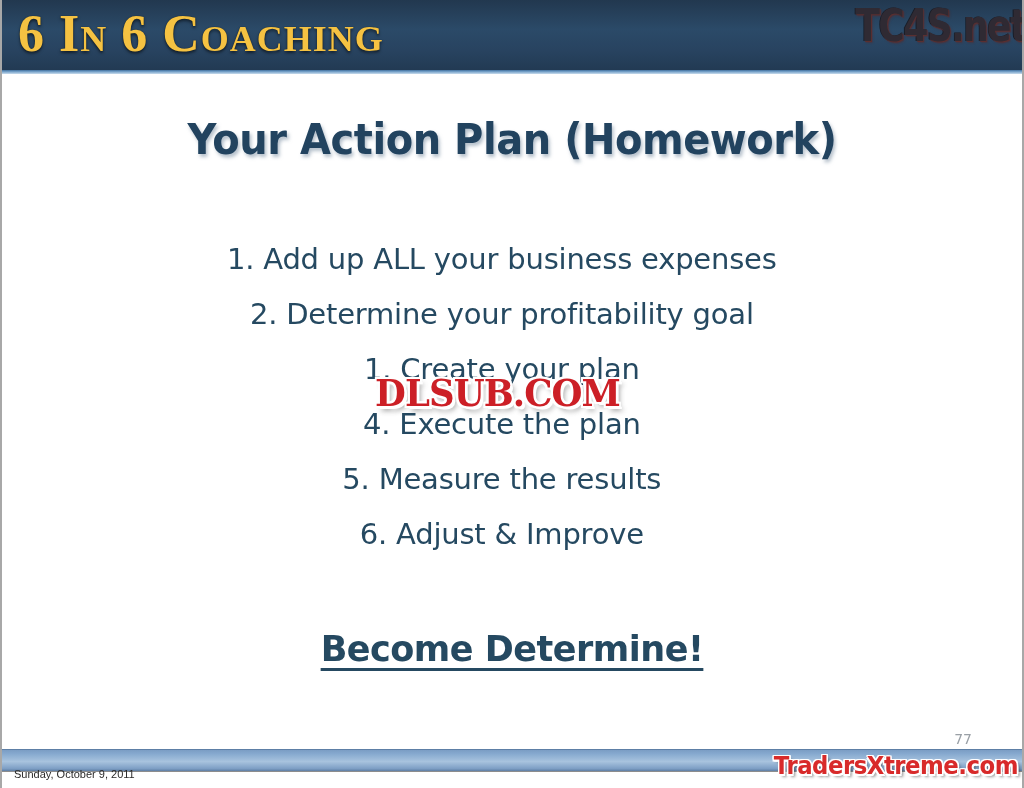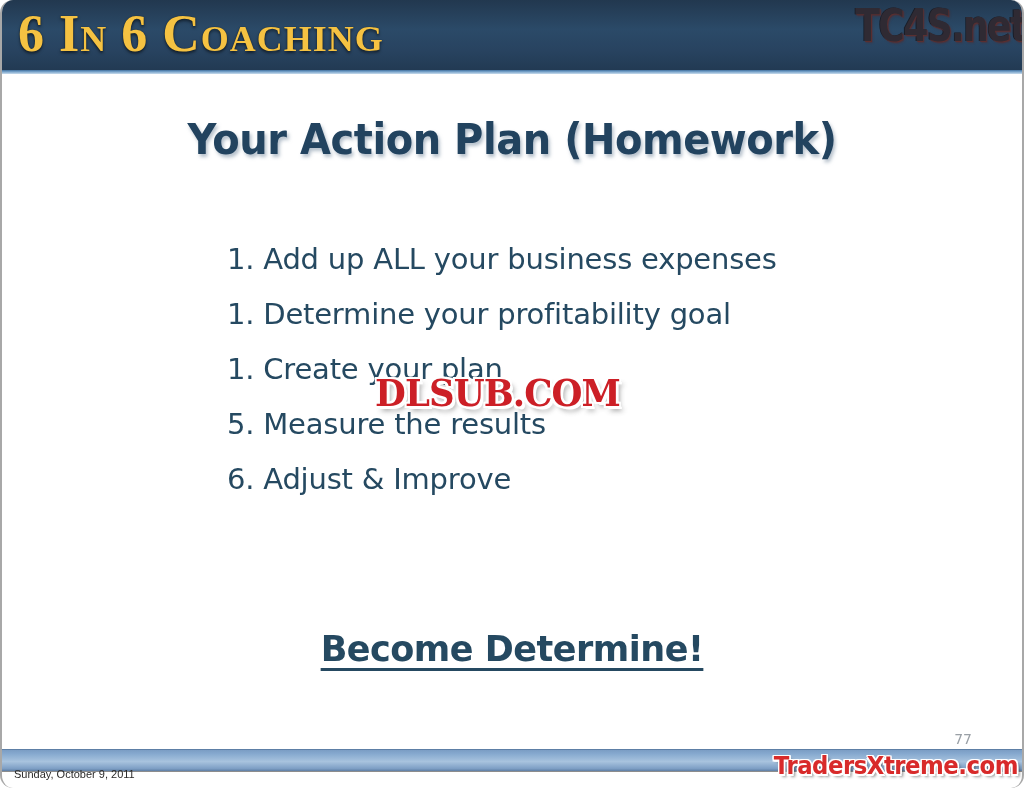--- a/index.html
+++ b/index.html
@@ -16,21 +16,20 @@
 
   .slide {
     position: relative;
     width: 1024px;
     height: 788px;
     background: #ffffff;
     box-sizing: border-box;
     border-left: 2px solid #a8a8a8;
     border-right: 2px solid #a8a8a8;
     overflow: hidden;
-    border-radius: 13px;
   }
 
   
   .header-banner {
     position: absolute;
     left: -2px;
     top: 0;
     width: 1028px;
     height: 70px;
     background: linear-gradient(180deg, #22384f 0%, #2b4a68 42%, #284360 72%, #223a53 100%);
@@ -109,20 +108,21 @@
     margin: 0;
     padding: 0;
   }
   .action-item {
     font-family: "DejaVu Sans", sans-serif;
     font-size: 29px;
     color: #254961;
     line-height: 55px;
     white-space: nowrap;
     letter-spacing: -0.2px;
+    text-align: center;
   }
 
   .closing-line {
     position: absolute;
     left: 0;
     top: 555px;
     width: 1020px;
     text-align: center;
     font-family: "DejaVu Sans", sans-serif;
     font-size: 35px;
@@ -213,22 +213,23 @@
     <div class="tc4s-logo">TC4S.net</div>
   </div>
   <div class="header-underline"></div>
 
   <div class="content">
 
     <div class="slide-title">Your Action Plan (Homework)</div>
 
     <ul class="action-list">
       <li class="action-item">1. Add up ALL your business expenses</li>
-      <li class="action-item">1. Determine your profitability goal</li>
+      <li class="action-item">2. Determine your profitability goal</li>
       <li class="action-item">1. Create your plan</li>
+      <li class="action-item">4. Execute the plan</li>
       <li class="action-item">5. Measure the results</li>
       <li class="action-item">6. Adjust &amp; Improve</li>
     </ul>
 
     <div class="closing-line">Become Determine!</div>
   </div>
 
   <div class="watermark">DLSUB.COM</div>
 
   <div class="slide-number">77</div>

